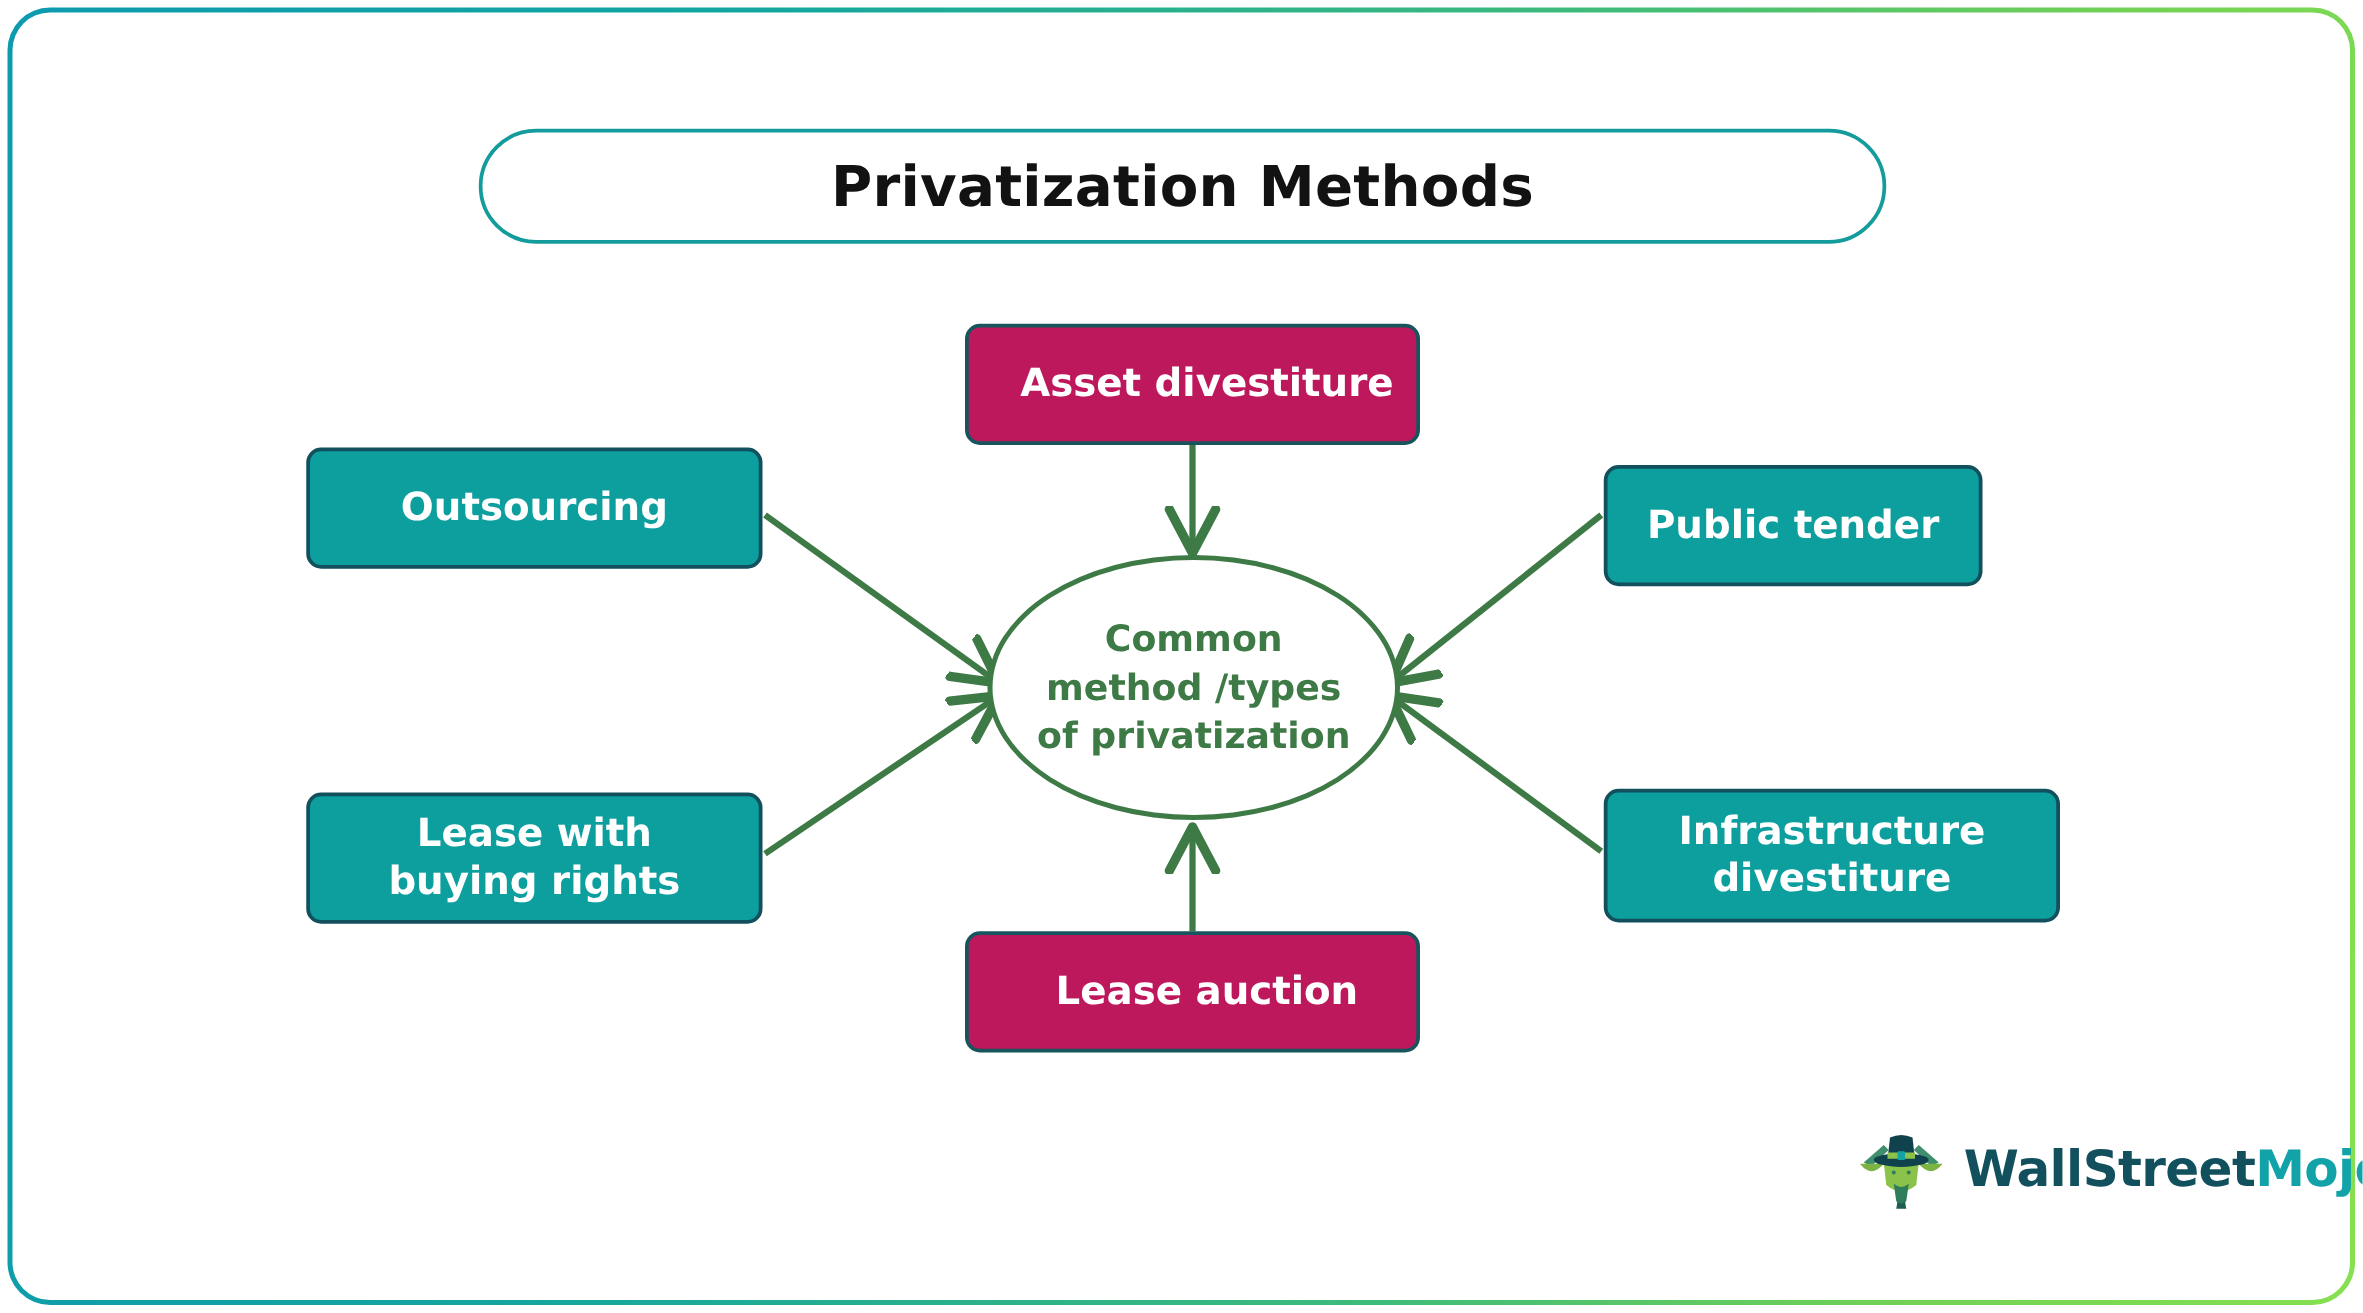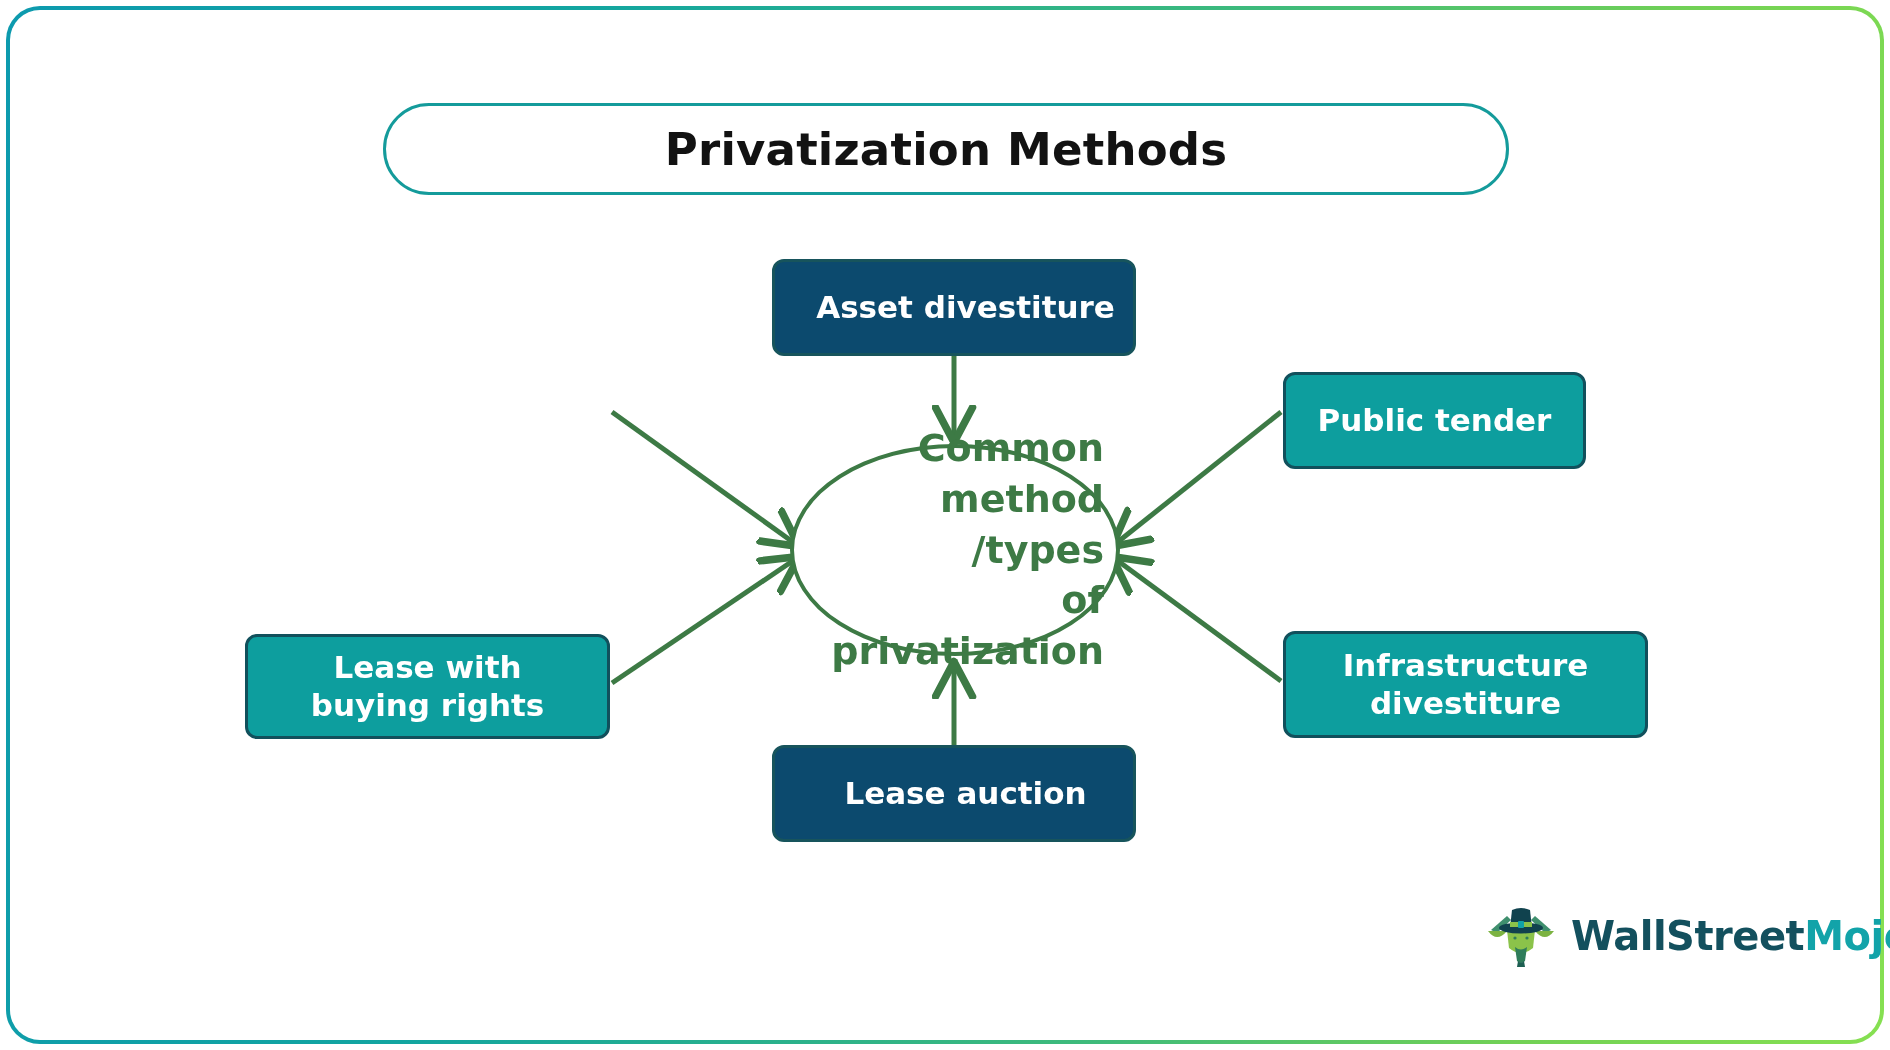--- a/index.html
+++ b/index.html
@@ -84,27 +84,26 @@
     border: 4px solid #3d7a45;
     border-radius: 50%;
     box-sizing: border-box;
     background: #ffffff;
     display: flex;
     align-items: center;
     justify-content: center;
     text-align: center;
   }
   #center-label {
-    font-size: 38px;
+    font-size: 29px;
     font-weight: bold;
     color: #3d7a45;
     line-height: 1.34;
     white-space: pre-line;
     padding: 0 12px;
-    text-align: right;
   }
 
   
   .method-box {
     position: absolute;
     border: 3px solid #154council;
     border-radius: 12px;
     box-sizing: border-box;
     display: flex;
     align-items: center;
@@ -118,21 +117,21 @@
     line-height: 1.22;
     white-space: pre-line;
     padding: 0 10px;
   }
 
   .box-teal {
     background: #0d9e9e;
     border: 3px solid #11505c;
   }
   .box-green {
-    background: #0c4a6e;
+    background: #be185d;
     border: 3px solid #17545c;
     padding-left: 23px;
   }
 
   
   #box-asset-divestiture { left: 772px; top: 259px; width: 364px; height: 97px; }
   #box-outsourcing       { left: 245px; top: 358px; width: 365px; height: 97px; }
   #box-public-tender     { left: 1283px; top: 372px; width: 303px; height: 97px; }
   #box-lease-buying      { left: 245px; top: 634px; width: 365px; height: 105px; }
   #box-infrastructure    { left: 1283px; top: 631px; width: 365px; height: 107px; }
@@ -199,20 +198,23 @@
   <div id="center-node">
     <div id="center-label">Common
 method /types
 of privatization</div>
   </div>
 
   <div class="method-box box-green" id="box-asset-divestiture">
     <div class="method-label">Asset divestiture</div>
   </div>
 
+  <div class="method-box box-teal" id="box-outsourcing">
+    <div class="method-label">Outsourcing</div>
+  </div>
 
   <div class="method-box box-teal" id="box-public-tender">
     <div class="method-label">Public tender</div>
   </div>
 
   <div class="method-box box-teal" id="box-lease-buying">
     <div class="method-label">Lease with
 buying rights</div>
   </div>
 

